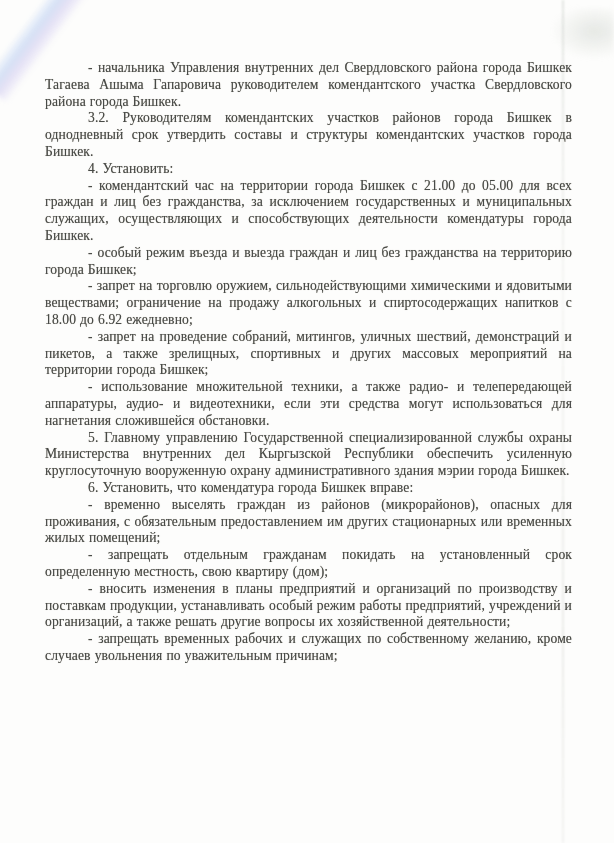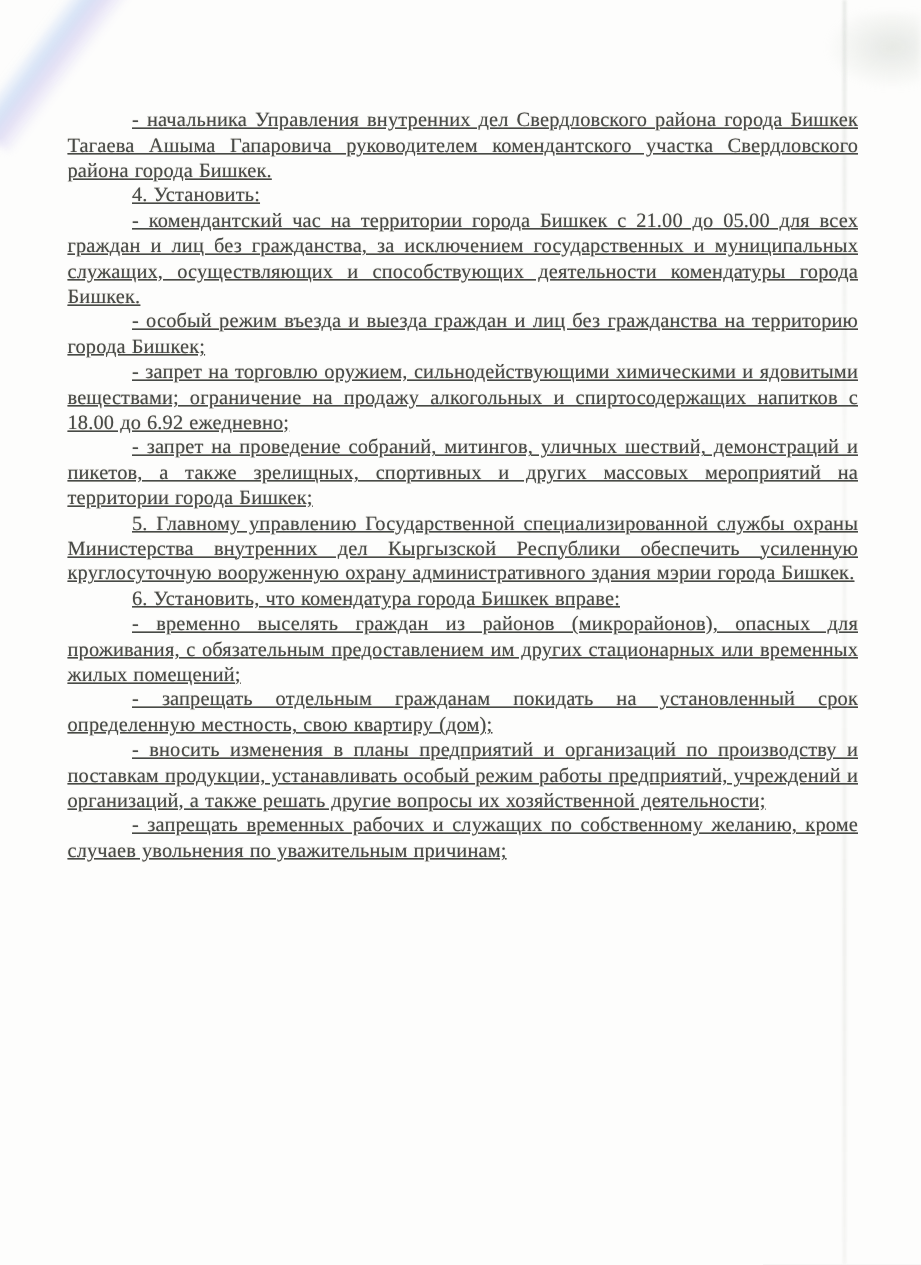--- a/index.html
+++ b/index.html
@@ -43,51 +43,52 @@
   .corner-smudge {
     position: absolute;
     right: 0; top: 8px;
     width: 64px; height: 52px;
     background: radial-gradient(ellipse at 70% 45%,
       rgba(198,204,196,0.42), rgba(255,255,255,0) 70%);
     filter: blur(2px);
   }
   .text-block {
     position: absolute;
-    left: 45px; top: 72px;
+    left: 45px; top: 60px;
     width: 527px;
     color: #474a47;
     font-size: 13.6px;
     line-height: 16.8px;
     text-align: justify;
     word-spacing: 0.5px;
     letter-spacing: 0.1px;
     text-shadow: 0 0 0.7px rgba(96,82,62,0.55);
-    text-decoration: underline;
   }
   .text-block p {
     margin: 0;
     text-indent: 43px;
   }
 </style>
 </head>
 <body>
 
 <div class="page">
   <div class="corner-ribbon"></div>
   <div class="fold-line"></div>
   <div class="corner-smudge"></div>
 
   <div class="text-block">
     <p>- начальника Управления внутренних дел Свердловского района города Бишкек Тагаева Ашыма Гапаровича руководителем комендантского участка Свердловского района города Бишкек.</p>
+    <p>3.2. Руководителям комендантских участков районов города Бишкек в однодневный срок утвердить составы и структуры комендантских участков города Бишкек.</p>
     <p>4. Установить:</p>
     <p>- комендантский час на территории города Бишкек с 21.00 до 05.00 для всех граждан и лиц без гражданства, за исключением государственных и муниципальных служащих, осуществляющих и способствующих деятельности комендатуры города Бишкек.</p>
     <p>- особый режим въезда и выезда граждан и лиц без гражданства на территорию города Бишкек;</p>
     <p>- запрет на торговлю оружием, сильнодействующими химическими и ядовитыми веществами; ограничение на продажу алкогольных и спиртосодержащих напитков с 18.00 до 6.92 ежедневно;</p>
     <p>- запрет на проведение собраний, митингов, уличных шествий, демонстраций и пикетов, а также зрелищных, спортивных и других массовых мероприятий на территории города Бишкек;</p>
+    <p>- использование множительной техники, а также радио- и телепередающей аппаратуры, аудио- и видеотехники, если эти средства могут использоваться для нагнетания сложившейся обстановки.</p>
     <p>5. Главному управлению Государственной специализированной службы охраны Министерства внутренних дел Кыргызской Республики обеспечить усиленную круглосуточную вооруженную охрану административного здания мэрии города Бишкек.</p>
     <p>6. Установить, что комендатура города Бишкек вправе:</p>
     <p>- временно выселять граждан из районов (микрорайонов), опасных для проживания, с обязательным предоставлением им других стационарных или временных жилых помещений;</p>
     <p>- запрещать отдельным гражданам покидать на установленный срок определенную местность, свою квартиру (дом);</p>
     <p>- вносить изменения в планы предприятий и организаций по производству и поставкам продукции, устанавливать особый режим работы предприятий, учреждений и организаций, а также решать другие вопросы их хозяйственной деятельности;</p>
     <p>- запрещать временных рабочих и служащих по собственному желанию, кроме случаев увольнения по уважительным причинам;</p>
   </div>
 </div>
 
 </body></html>

